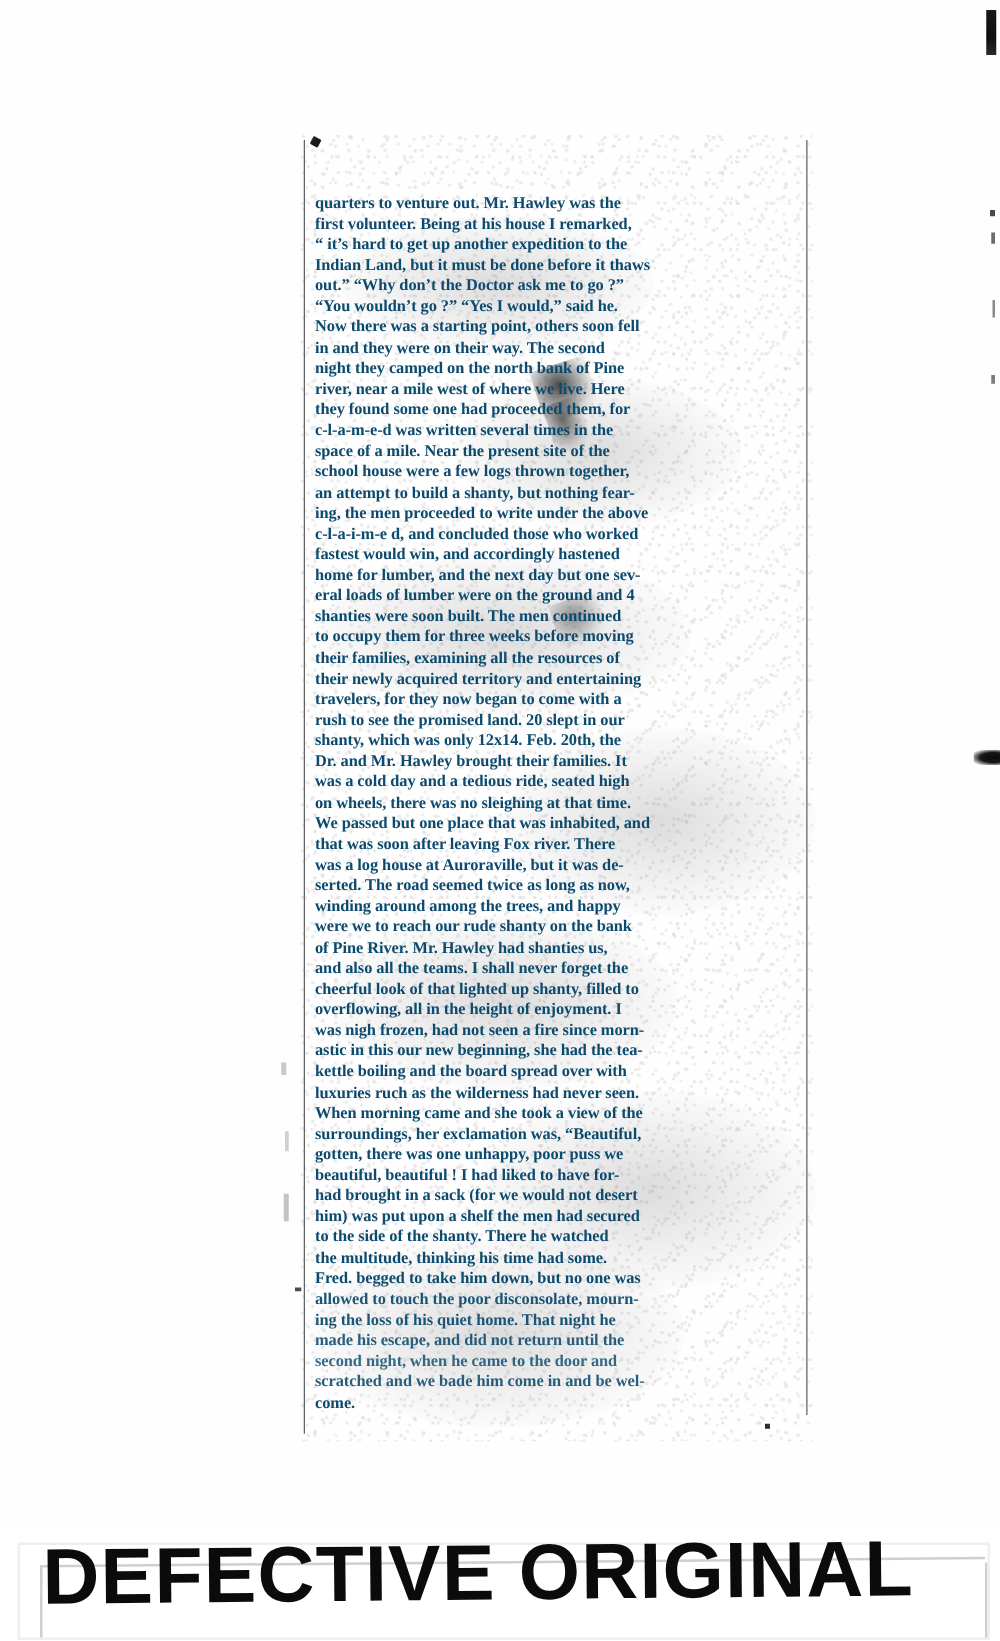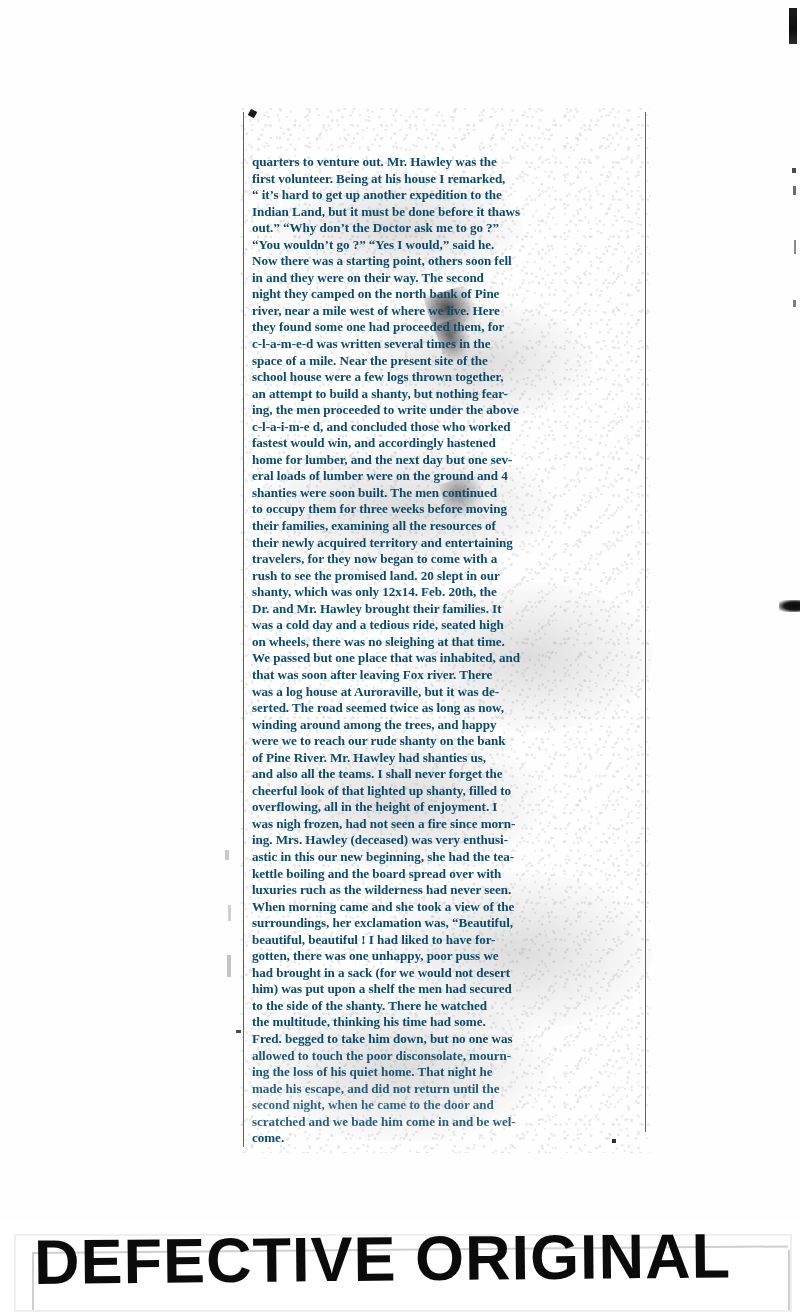--- a/index.html
+++ b/index.html
@@ -277,28 +277,27 @@
       <span class="ln">that was soon after  leaving Fox river.   There</span>
       <span class="ln">was a log house at  Auroraville, but  it was  de-</span>
       <span class="ln">serted.   The road seemed  twice as long as now,</span>
       <span class="ln">winding  around  among  the trees,  and  happy</span>
       <span class="ln">were we to reach our  rude  shanty on the bank</span>
       <span class="ln">of Pine River.  Mr. Hawley  had shanties  us,</span>
       <span class="ln">and also all the teams.   I shall never forget the</span>
       <span class="ln">cheerful look of  that lighted up shanty, filled to</span>
       <span class="ln">overflowing, all in the height of  enjoyment.   I</span>
       <span class="ln">was nigh frozen, had not seen a fire since morn-</span>
-      <span class="ln">ing.   Mrs. Hawley (deceased) was very enthusi-</span>
       <span class="ln">astic in this our new beginning, she had the tea-</span>
       <span class="ln">kettle boiling and the  board  spread over  with</span>
       <span class="ln">luxuries ruch as the wilderness had  never seen.</span>
       <span class="ln">When morning came and she took a view of the</span>
       <span class="ln">surroundings, her exclamation was,  “Beautiful,</span>
+      <span class="ln">gotten, there was one  unhappy, poor puss we</span>
       <span class="ln">beautiful, beautiful !   I had liked  to  have for-</span>
-      <span class="ln">gotten, there was one  unhappy, poor puss we</span>
       <span class="ln">had brought in a sack (for we  would not desert</span>
       <span class="ln">him) was put upon a shelf the men had  secured</span>
       <span class="ln">to the side of the shanty.    There  he  watched</span>
       <span class="ln">the multitude, thinking  his  time  had  some.</span>
       <span class="ln">Fred. begged to take him down, but no one was</span>
       <span class="ln smear-1">allowed to touch the poor disconsolate,  mourn-</span>
       <span class="ln smear-1">ing the loss of his quiet home.   That  night  he</span>
       <span class="ln smear-2">made his escape, and  did not return until  the</span>
       <span class="ln smear-3">second night, when he  came to  the  door  and</span>
       <span class="ln smear-2">scratched and we bade him come in and be wel-</span>

